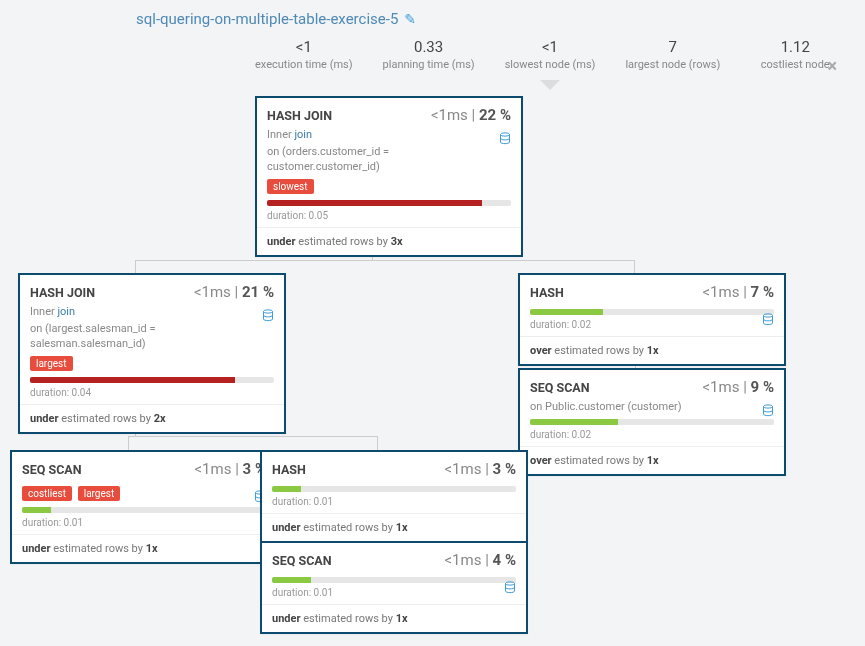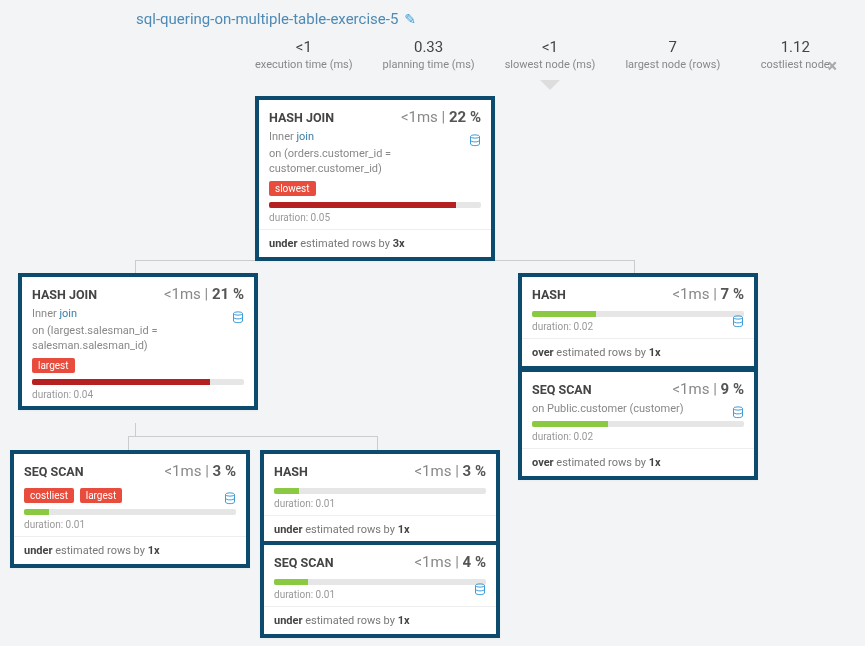--- a/index.html
+++ b/index.html
@@ -53,22 +53,22 @@
     top: 80px;
     left: 540px;
     width: 0; height: 0;
     border-left: 10px solid transparent;
     border-right: 10px solid transparent;
     border-top: 10px solid #ddd;
   }
   .node {
     position: absolute;
     background: #fff;
-    border: 4px solid #0c4a6e;
-    width: 240px;
+    border: 2px solid #0c4a6e;
+    width: 268px;
     font-size: 11px;
     color: #666;
     box-shadow: 0 1px 2px rgba(0,0,0,0.04);
   }
   .node .hdr {
     display: flex;
     justify-content: space-between;
     align-items: baseline;
     padding: 8px 10px 4px 10px;
   }
@@ -213,20 +213,23 @@
     </div>
     <div class="joinline" style="max-width:185px;">on (largest.salesman_id = salesman.salesman_id)</div>
     <div class="badges">
       <span class="badge">largest</span>
     </div>
     <div class="bar">
         <div class="fill red" style="width:84%"></div>
       </div>
     <div class="dur">duration: 0.04</div>
   </div>
+  <div class="estline">
+    <b>under</b><span> estimated rows by </span><b>2x</b>
+  </div>
 </div>
 
 <div class="node" style="left:518px; top:273px;">
   <div class="hdr">
     <span class="name">HASH</span>
     <span class="metrics">
       <span>&lt;1ms</span> | <span class="pct">7 %</span>
     </span>
   </div>
   <div class="body">

